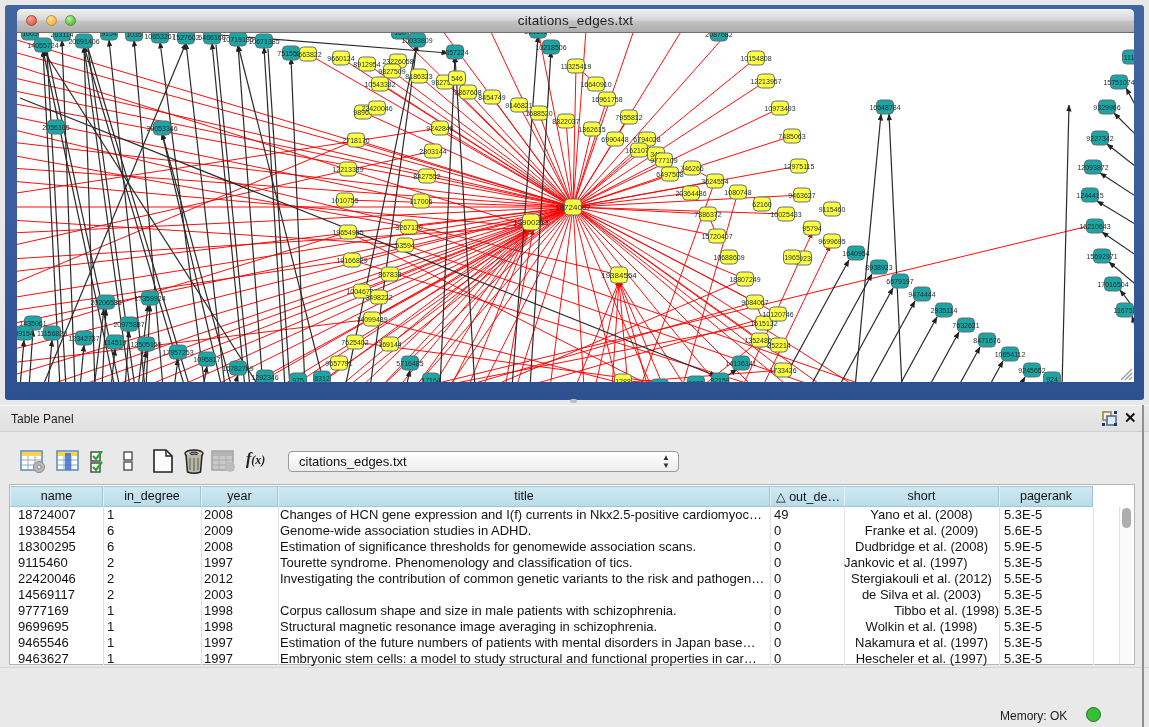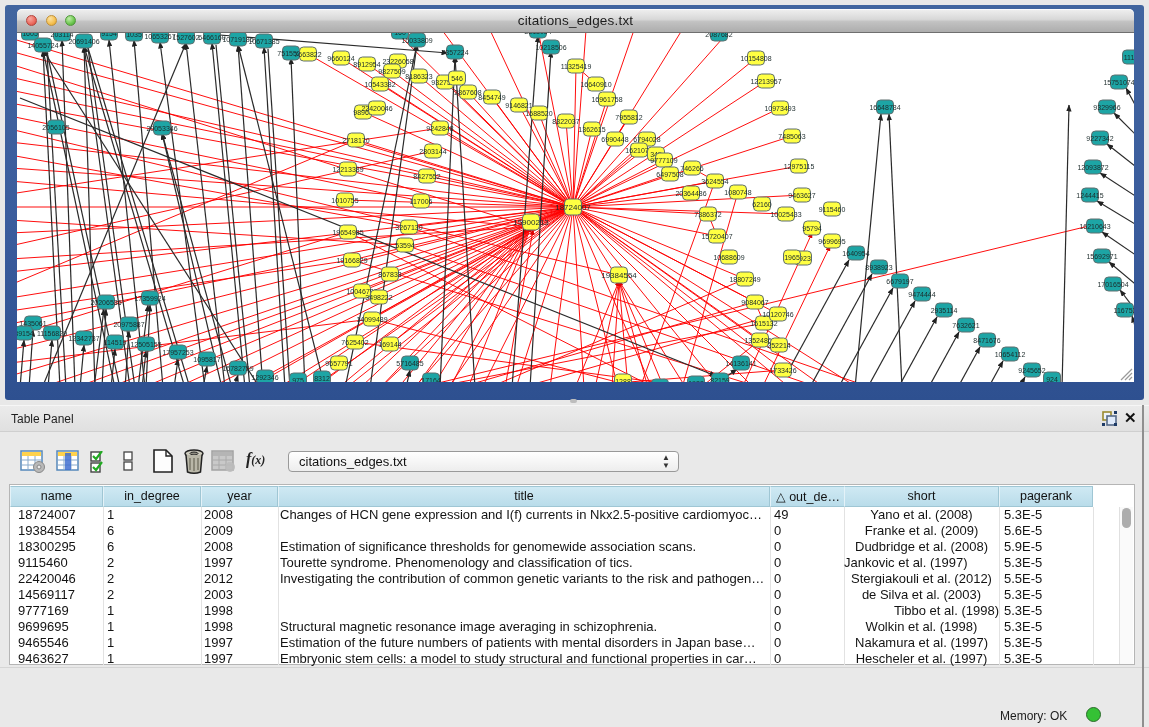--- a/index.html
+++ b/index.html
@@ -658,20 +658,21 @@
 <span style="left:204px">2008</span>
 <span style="left:280px">Changes of HCN gene expression and I(f) currents in Nkx2.5-positive cardiomyoc…</span>
 <span style="left:774px">49</span>
 <span style="left:844px;width:155px;text-align:center">Yano et al. (2008)</span>
 <span style="left:1004px">5.3E-5</span>
 </div>
 <div class="tr" style="top:523px">
 <span style="left:18px">19384554</span>
 <span style="left:107px">6</span>
 <span style="left:204px">2009</span>
+<span style="left:280px">Genome-wide association studies in ADHD.</span>
 <span style="left:774px">0</span>
 <span style="left:844px;width:155px;text-align:center">Franke et al. (2009)</span>
 <span style="left:1004px">5.6E-5</span>
 </div>
 <div class="tr" style="top:539px">
 <span style="left:18px">18300295</span>
 <span style="left:107px">6</span>
 <span style="left:204px">2008</span>
 <span style="left:280px">Estimation of significance thresholds for genomewide association scans.</span>
 <span style="left:774px">0</span>
@@ -701,20 +702,21 @@
 <span style="left:107px">2</span>
 <span style="left:204px">2003</span>
 <span style="left:774px">0</span>
 <span style="left:844px;width:155px;text-align:center">de Silva et al. (2003)</span>
 <span style="left:1004px">5.3E-5</span>
 </div>
 <div class="tr" style="top:603px">
 <span style="left:18px">9777169</span>
 <span style="left:107px">1</span>
 <span style="left:204px">1998</span>
+<span style="left:280px">Corpus callosum shape and size in male patients with schizophrenia.</span>
 <span style="left:774px">0</span>
 <span style="left:844px;width:155px;text-align:right">Tibbo et al. (1998)</span>
 <span style="left:1004px">5.3E-5</span>
 </div>
 <div class="tr" style="top:619px">
 <span style="left:18px">9699695</span>
 <span style="left:107px">1</span>
 <span style="left:204px">1998</span>
 <span style="left:280px">Structural magnetic resonance image averaging in schizophrenia.</span>
 <span style="left:774px">0</span>

